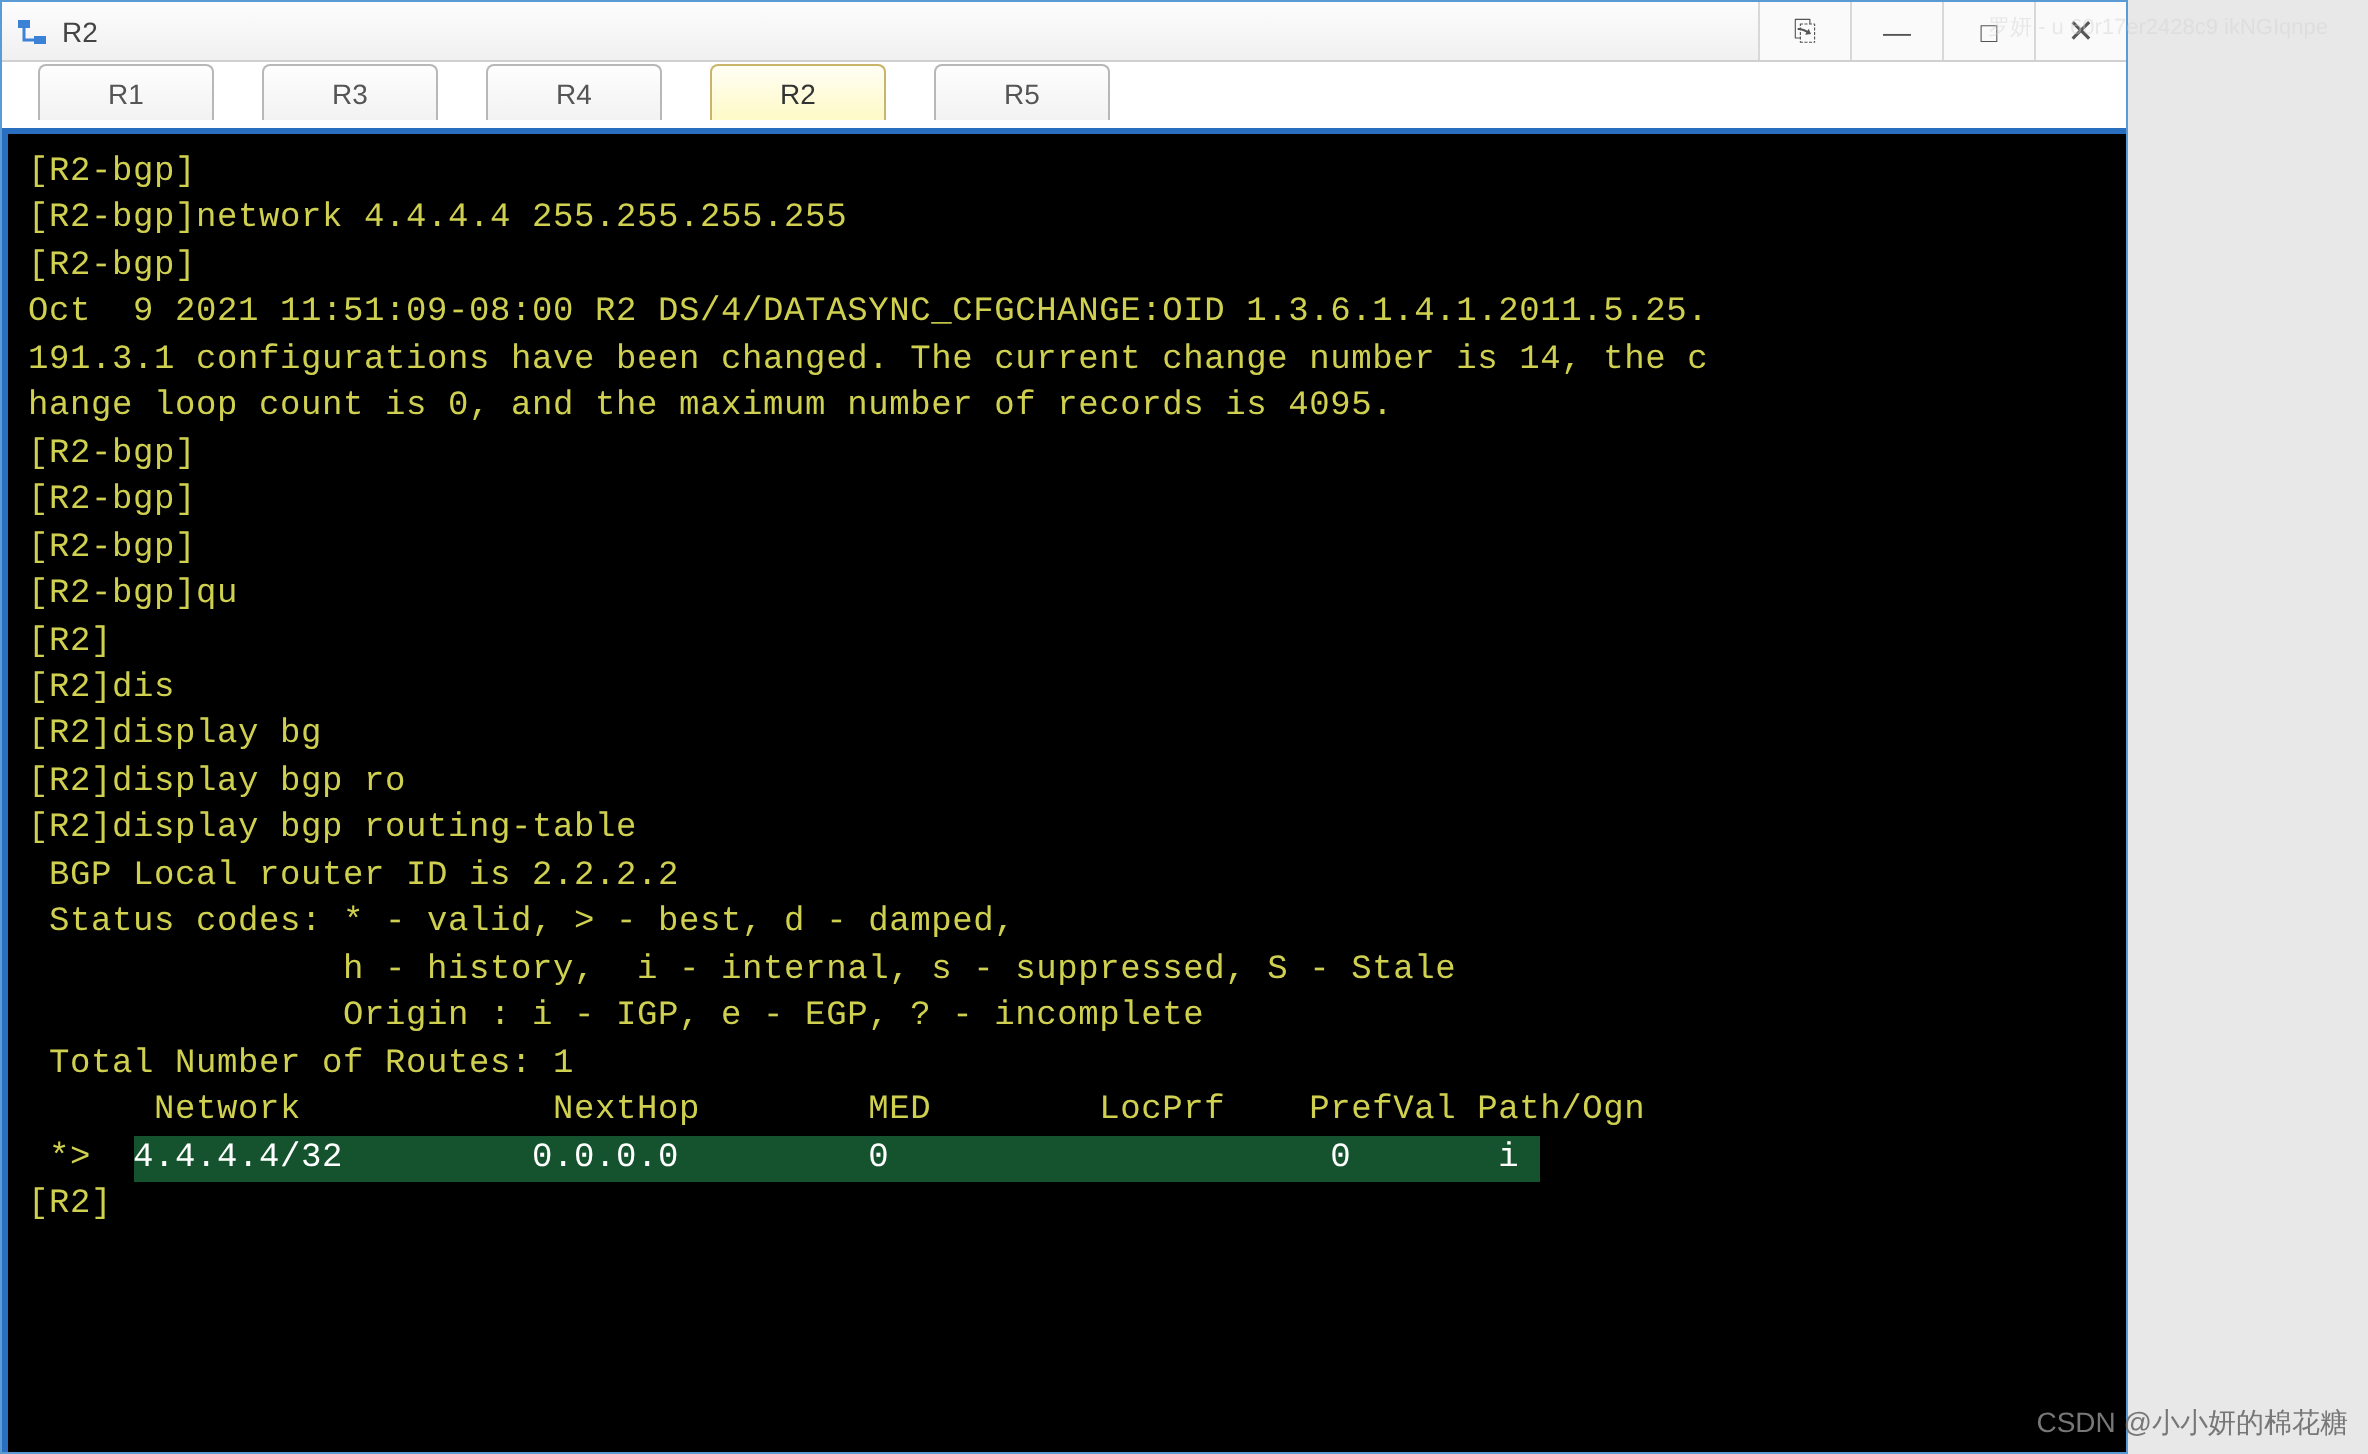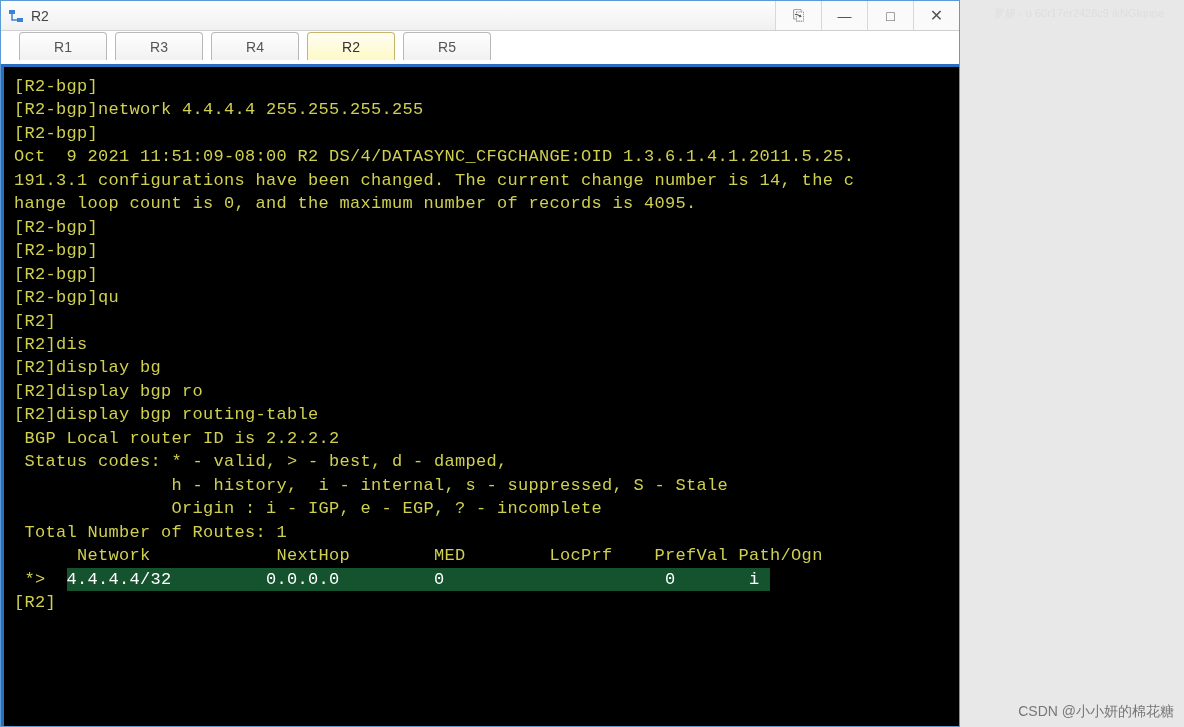--- a/index.html
+++ b/index.html
@@ -5,21 +5,21 @@
   * { box-sizing: border-box; margin: 0; padding: 0; }
   body {
     font-family: "Segoe UI", Tahoma, sans-serif;
     font-size: 13px;
     background: #e8e8e8;
     overflow: hidden;
     width: 1184px;
     height: 727px;
   }
   .window {
-    width: 960px;
+    width: 1064px;
     height: 727px;
     background: #fff;
     border: 1px solid #5a9bd5;
     display: flex;
     flex-direction: column;
   }
   .titlebar {
     height: 30px;
     background: linear-gradient(#fdfdfd, #f0f0f0);
     border-bottom: 1px solid #d0d0d0;
@@ -61,21 +61,21 @@
   }
   .title-btn.close { font-size: 16px; }
 
   .tabbar {
     height: 36px;
     background: #fff;
     border-bottom: 3px solid #2a6fbf;
     display: flex;
     align-items: flex-end;
     padding: 4px 18px;
-    gap: 8px;
+    gap: 24px;
   }
   .tab {
     min-width: 88px;
     height: 28px;
     border: 1px solid #b8b8b8;
     border-bottom: none;
     border-radius: 4px 4px 0 0;
     background: linear-gradient(#fefefe, #f2f2f2);
     display: flex;
     align-items: center;

